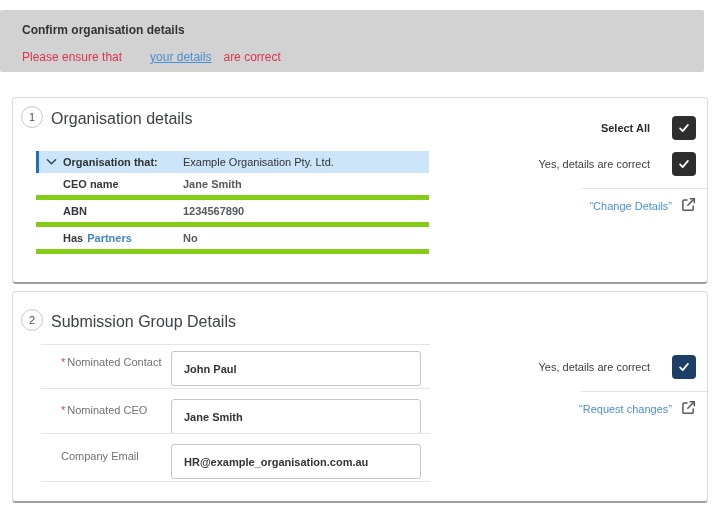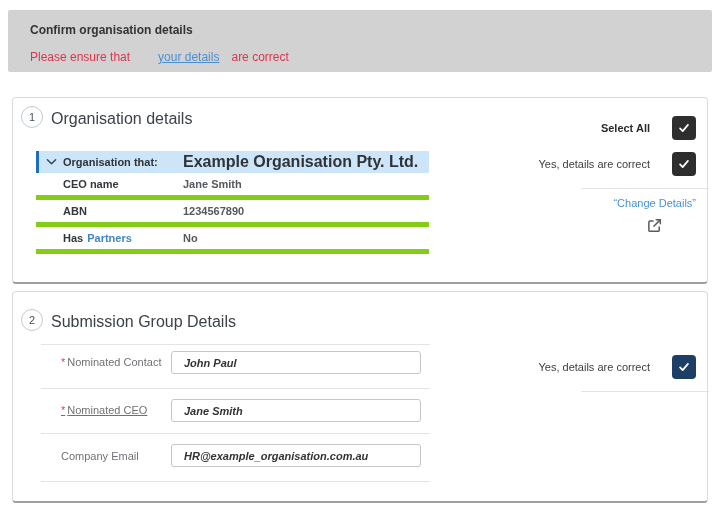--- a/index.html
+++ b/index.html
@@ -1,20 +1,20 @@
 <!DOCTYPE html>
 <html><head>
 <meta charset="utf-8">
 <style>
   * { margin:0; padding:0; box-sizing:border-box; }
   html,body { width:720px; height:508px; background:#fff;
     font-family:"Liberation Sans", sans-serif; color:#333; overflow:hidden; }
 
   
-  .banner { position:absolute; left:8px; top:10px; width:704px; height:62px;
+  .banner { position:absolute; left:0; top:10px; width:704px; height:62px;
     background:#d2d2d2; border-radius:2px; }
   .banner-title { position:absolute; left:22px; top:13px; font-size:12px;
     font-weight:bold; color:#333; }
   .banner-warning { position:absolute; left:22px; top:40px; font-size:12px;
     color:#d9364f; display:inline-flex; gap:12px; }
   .banner-warning a { color:#4a8fd4; text-decoration:underline; cursor:pointer;margin-left:16px; }
 
   
   .card { position:absolute; left:12px; width:696px; background:#fff;
     border:1px solid #dbdbdb; border-bottom:2px solid #9f9f9f; border-radius:4px; }
@@ -28,43 +28,43 @@
 
   
   .right-row { position:absolute; right:11px; display:flex; align-items:center; gap:22px; }
   .cb-label { font-size:11px; color:#3c4043; white-space:nowrap; }
   .cb-label.bold { font-weight:bold; color:#2b2b2b; }
   .checkbox { width:24px; height:24px; border-radius:4px; display:flex;
     align-items:center; justify-content:center; cursor:pointer; }
   .checkbox.dark { background:#2e2e2e; }
   .checkbox.navy { background:#1d3f66; }
   .right-divider { position:absolute; left:568px; width:128px; height:1px; background:#e3e3e3; }
-  .link-row { position:absolute; right:11px; display:flex; align-items:center; gap:9px;flex-direction:column; }
+  .link-row { position:absolute; right:11px; display:flex; align-items:flex-end; gap:9px; }
   .link-text { font-size:11px; color:#4a90d9; cursor:pointer; white-space:nowrap; }
 
   
   .org-table { position:absolute; left:23px; top:53px; width:393px; }
   .row-highlight { height:22px; background:#cde5f8; border-left:3px solid #1b6ec2;
     display:flex; align-items:center; }
   .chev-box { width:24px; display:flex; justify-content:center; cursor:pointer; }
   .row-highlight .t-label { font-weight:bold; font-size:11px; color:#2f3338; width:120px; }
-  .row-highlight .t-value { font-weight:bold; font-size:16px; color:#2f3338; }
+  .row-highlight .t-value { font-weight:normal; font-size:11px; color:#2f3338; }
   .t-row { height:27px; display:flex; align-items:center; padding-left:27px;
     border-bottom:5px solid #84cc16; }
   .t-row .t-label { font-weight:bold; font-size:11px; color:#33373b; width:120px; }
   .t-row .t-value { font-size:11px; font-weight:600; color:#55595d; }
   .t-link { color:#4285c8; cursor:pointer; margin-left:4px; }
 
   
   .form-divider { position:absolute; left:28px; width:389px; height:1px; background:#e4e4e4; }
   .form-label { position:absolute; left:48px; font-size:11px; color:#6e7276; white-space:nowrap; }
   .req { color:#e03c50; margin-right:2px; }
-  .form-input { position:absolute; left:158px; width:250px; height:23px;
+  .form-input { position:absolute; left:158px; width:250px; height:35px;
     border:1px solid #c6c6c6; border-radius:3px; font-family:"Liberation Sans",sans-serif;
-    font-size:11px; font-weight:bold; color:#333; padding:0 0 0 12px; background:#fff; outline:none;font-style:italic; }
+    font-size:11px; font-weight:bold; color:#333; padding:0 0 0 12px; background:#fff; outline:none; }
 
   svg { display:block; }
 </style>
 </head>
 <body>
 
 <div class="banner">
   <div class="banner-title">Confirm organisation details</div>
   <div class="banner-warning">
     <span>Please ensure that</span>
@@ -141,21 +141,21 @@
   <div class="num-circle" style="left:8px; top:17px;">2</div>
   <div class="section-title" style="top:21px;">Submission Group Details</div>
 
   <div class="form-divider" style="top:52px;"></div>
 
   <div class="form-label" style="top:64px;"><span class="req">*</span><span>Nominated Contact</span></div>
   <input class="form-input" style="top: 59px;" type="text" value="John Paul">
 
   <div class="form-divider" style="top:96px;"></div>
 
-  <div class="form-label" style="top:112px;text-decoration:underline;"><span class="req">*</span><span>Nominated CEO</span></div>
+  <div class="form-label" style="top:112px;"><span class="req">*</span><span>Nominated CEO</span></div>
   <input class="form-input" style="top: 107px;" type="text" value="Jane Smith">
 
   <div class="form-divider" style="top:141px;"></div>
 
   <div class="form-label" style="top:158px;"><span>Company Email</span></div>
   <input class="form-input" style="top: 152px;" type="text" value="HR@example_organisation.com.au">
 
   <div class="form-divider" style="top:189px;"></div>
 
   <div class="right-row" style="top:63px;">
@@ -164,13 +164,23 @@
       <span>
         <svg width="14" height="14" viewBox="0 0 16 16">
             <polyline points="3.5,8.5 6.5,11.5 12.5,4.5" fill="none" stroke="#ffffff" stroke-width="2" stroke-linecap="round" stroke-linejoin="round"></polyline>
           </svg>
       </span>
     </span>
   </div>
 
   <div class="right-divider" style="top:99px;"></div>
 
+  <div class="link-row" style="top:108px;">
+    <span class="link-text">“Request changes”</span>
+    <span>
+      <svg width="15" height="15" viewBox="0 0 16 16" fill="none" stroke="#5a5a5a" stroke-width="1.6" stroke-linecap="round" stroke-linejoin="round">
+        <path d="M13 9.5v3.5a1.2 1.2 0 0 1-1.2 1.2H3.2A1.2 1.2 0 0 1 2 13V4.4a1.2 1.2 0 0 1 1.2-1.2H6.5"></path>
+        <path d="M9.8 1.8h4.4v4.4"></path>
+        <path d="M14 2 7.3 8.7"></path>
+      </svg>
+    </span>
+  </div>
 </div>
 
 </body></html>

